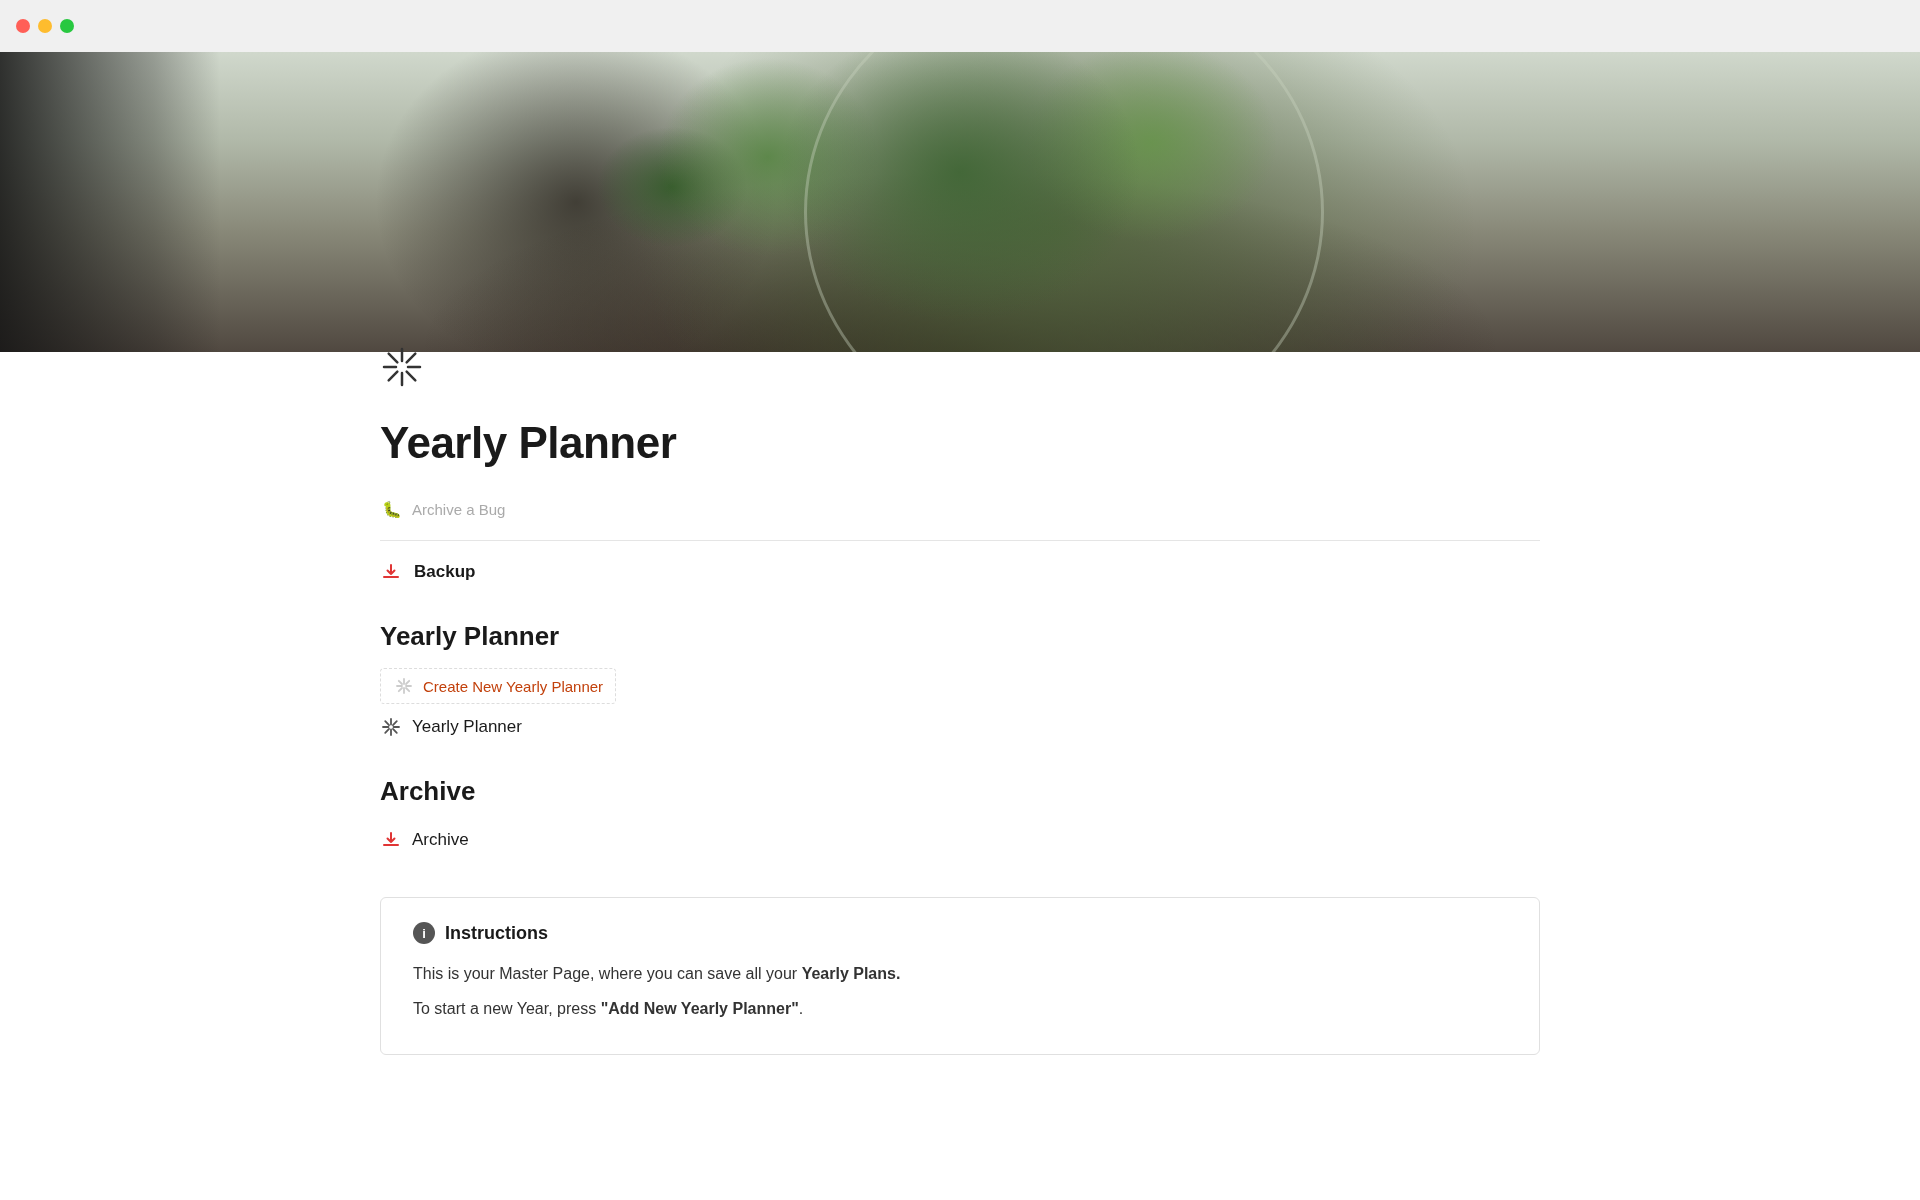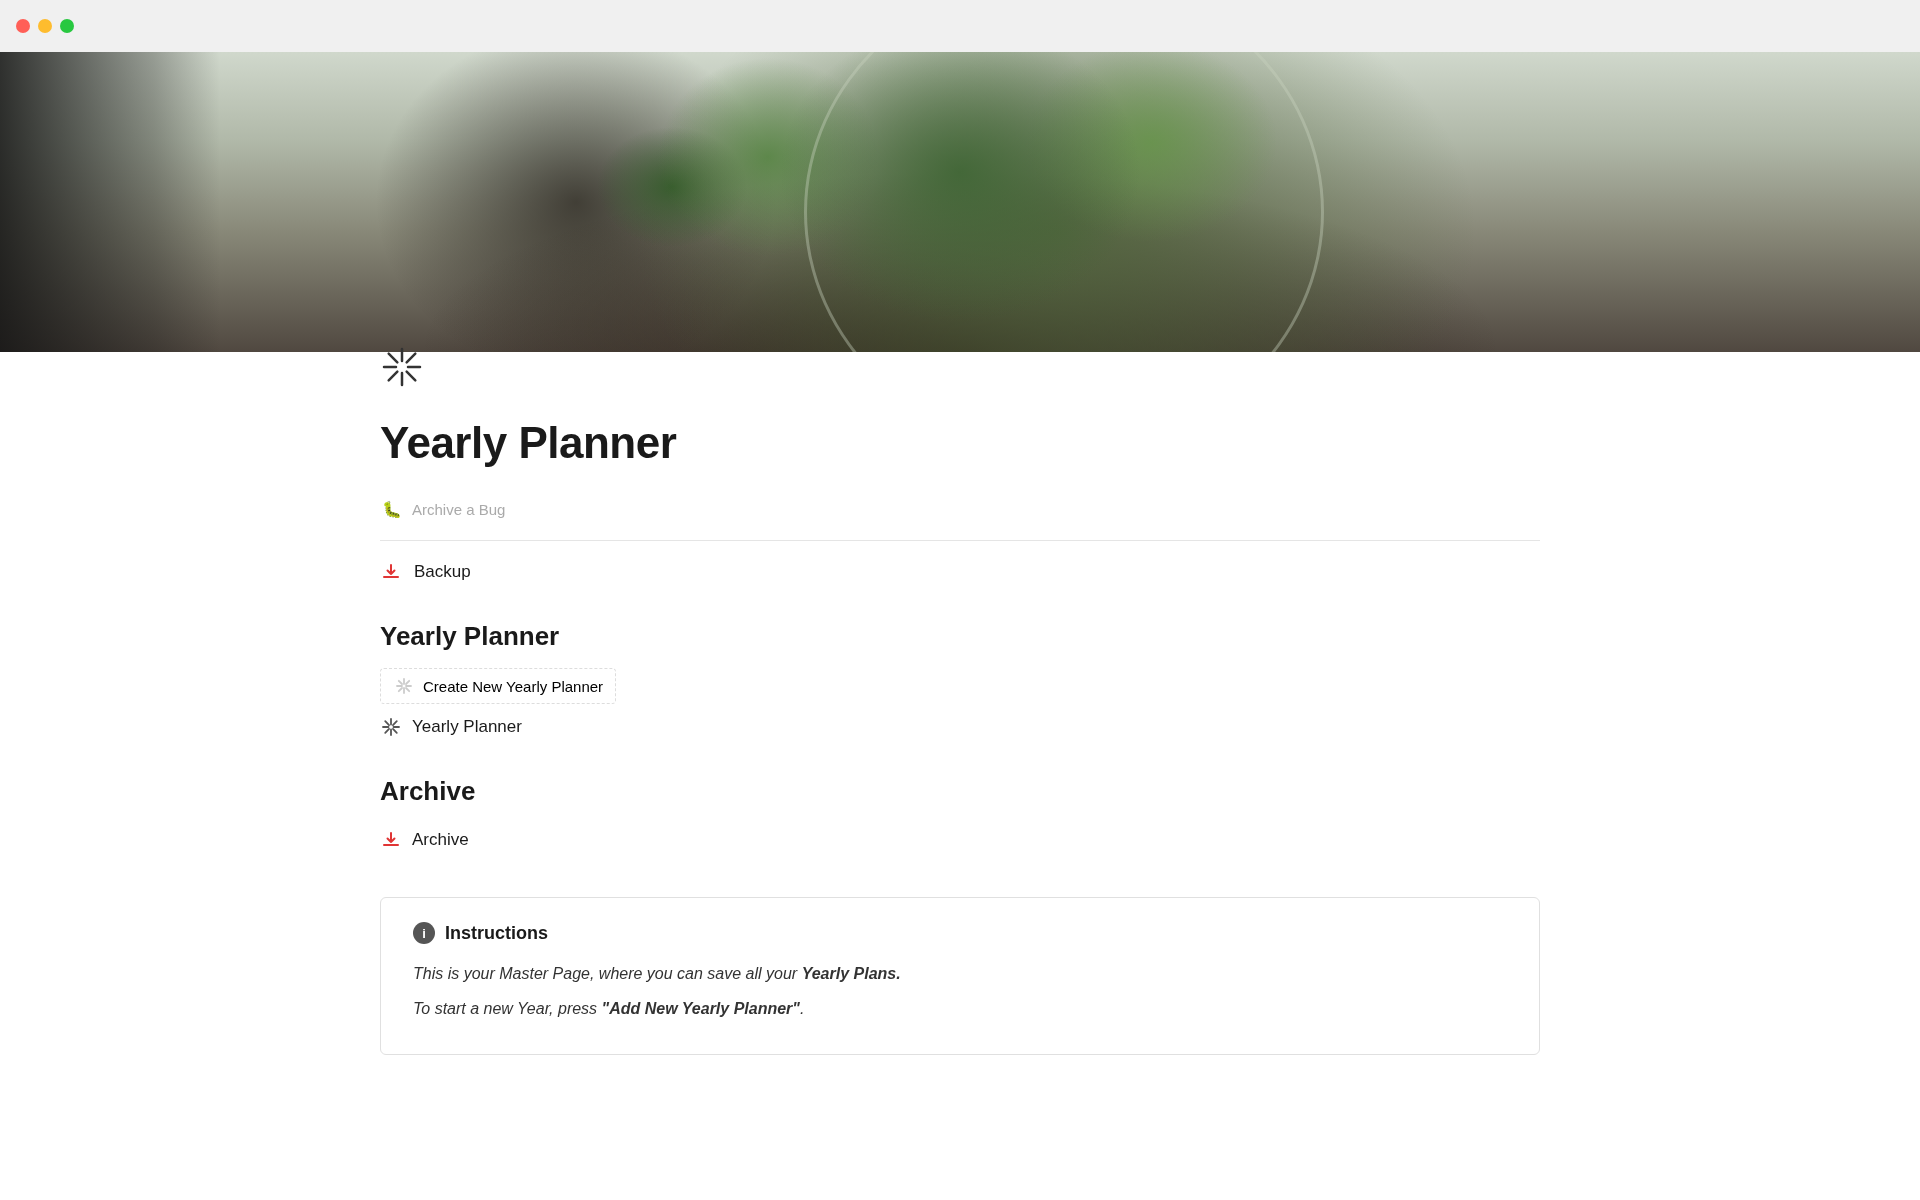--- a/index.html
+++ b/index.html
@@ -159,39 +159,39 @@
 
     .divider {
       height: 1px;
       background: #e5e5e5;
       margin: 14px 0;
     }
 
     .backup-row {
       color: #1a1a1a;
       font-size: 17px;
-      font-weight: 400;
+      font-weight: 700;
       gap: 12px;
     }
 
     .backup-icon-red {
       color: #e03535;
     }
 
     
     .section-heading {
       font-size: 26px;
       font-weight: 700;
       color: #1a1a1a;
       margin-top: 32px;
       margin-bottom: 16px;
     }
 
     .create-new-row {
-      color: #000000;
+      color: #c2410c;
       font-size: 15px;
       margin-bottom: 6px;
       border: 1.5px dashed #ddd;
       border-radius: 4px;
       padding: 6px 12px;
       display: inline-flex;
       align-items: center;
       gap: 8px;
       cursor: pointer;
     }
@@ -239,21 +239,20 @@
       font-size: 13px;
       font-weight: 700;
       flex-shrink: 0;
     }
 
     .instructions-text {
       font-size: 16px;
       color: #333;
       line-height: 1.7;
       margin-bottom: 8px;
-      font-style: italic;
     }
 
     .instructions-text strong {
       font-weight: 700;
     }
 
     
   </style>
 </head>
 <body>

